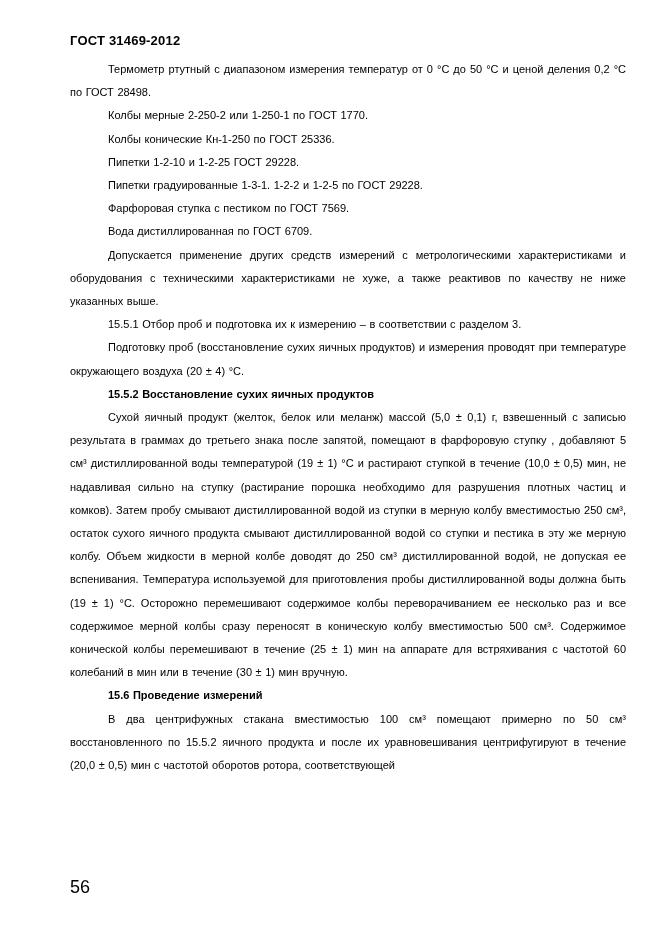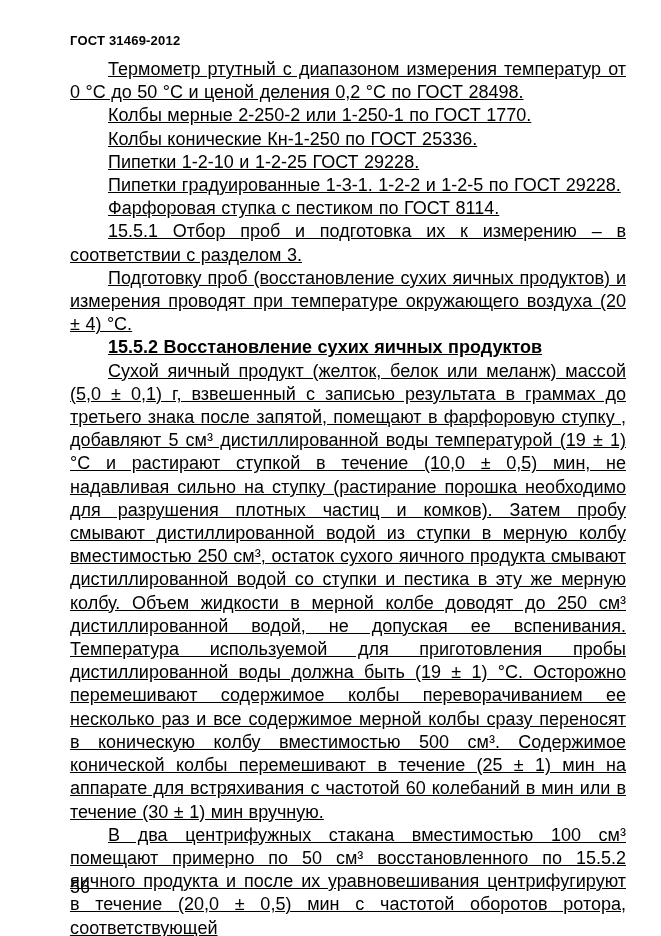--- a/index.html
+++ b/index.html
@@ -26,26 +26,25 @@
     letter-spacing: 0.2px;
   }
   .doc-content {
     position: absolute;
     top: 58px;
     left: 70px;
     width: 556px;
   }
   .para {
     margin: 0;
-    font-size: 18px;
+    font-size: 11px;
     line-height: 23.2px;
     text-align: justify;
     text-indent: 38px;
     word-spacing: 0.5px;
-    text-decoration: underline;
   }
   .para.heading {
     font-weight: bold;
     text-align: left;
   }
   .page-number {
     position: absolute;
     left: 70px;
     bottom: 38px;
     font-size: 18px;
@@ -56,22 +55,25 @@
 
 <div class="page">
   <div class="doc-header">ГОСТ 31469-2012</div>
 
   <div class="doc-content">
       <p class="para body">Термометр ртутный с диапазоном измерения температур от 0 °С до 50 °С и ценой деления 0,2 °С по ГОСТ 28498.</p>
       <p class="para body">Колбы мерные 2-250-2 или 1-250-1 по ГОСТ 1770.</p>
       <p class="para body">Колбы конические Кн-1-250 по ГОСТ 25336.</p>
       <p class="para body">Пипетки 1-2-10 и 1-2-25 ГОСТ 29228.</p>
       <p class="para body">Пипетки градуированные 1-3-1. 1-2-2 и 1-2-5 по ГОСТ 29228.</p>
-      <p class="para body">Фарфоровая ступка с пестиком по ГОСТ 8114.</p>
+      <p class="para body">Фарфоровая ступка с пестиком по ГОСТ 7569.</p>
+      <p class="para body">Вода дистиллированная по ГОСТ 6709.</p>
+      <p class="para body">Допускается применение других средств измерений с метрологическими характеристиками и оборудования с техническими характеристиками не хуже, а также реактивов по качеству не ниже указанных выше.</p>
       <p class="para body">15.5.1 Отбор проб и подготовка их к измерению – в соответствии с разделом 3.</p>
       <p class="para body">Подготовку проб (восстановление сухих яичных продуктов) и измерения проводят при температуре окружающего воздуха (20 ± 4) °С.</p>
       <p class="para heading">15.5.2 Восстановление  сухих яичных продуктов</p>
       <p class="para body">Сухой яичный продукт (желток, белок или меланж) массой (5,0 ± 0,1) г, взвешенный с записью результата в граммах до третьего знака после запятой, помещают в фарфоровую ступку , добавляют 5 см³ дистиллированной воды температурой (19 ± 1) °С и растирают ступкой в течение (10,0 ± 0,5) мин, не надавливая сильно на ступку (растирание порошка необходимо для разрушения плотных частиц и комков). Затем пробу смывают дистиллированной водой из ступки в мерную колбу вместимостью 250 см³, остаток сухого яичного продукта смывают дистиллированной водой со ступки и пестика в эту же мерную колбу. Объем жидкости в мерной колбе доводят до 250 см³ дистиллированной водой, не допуская ее вспенивания. Температура используемой для приготовления пробы дистиллированной воды должна быть (19 ± 1) °С. Осторожно перемешивают содержимое колбы переворачиванием ее несколько раз и все содержимое мерной колбы сразу переносят в коническую колбу вместимостью 500 см³. Содержимое конической колбы перемешивают в течение (25 ± 1) мин на аппарате для встряхивания с частотой 60 колебаний в мин или в течение (30 ± 1) мин вручную.</p>
+      <p class="para heading">15.6 Проведение измерений</p>
       <p class="para body">В два центрифужных стакана вместимостью 100 см³ помещают примерно по 50 см³ восстановленного по 15.5.2 яичного продукта и после их уравновешивания центрифугируют в течение (20,0 ± 0,5) мин с частотой оборотов ротора, соответствующей</p>
     </div>
 
   <div class="page-number">56</div>
 </div>
 
 </body></html>

